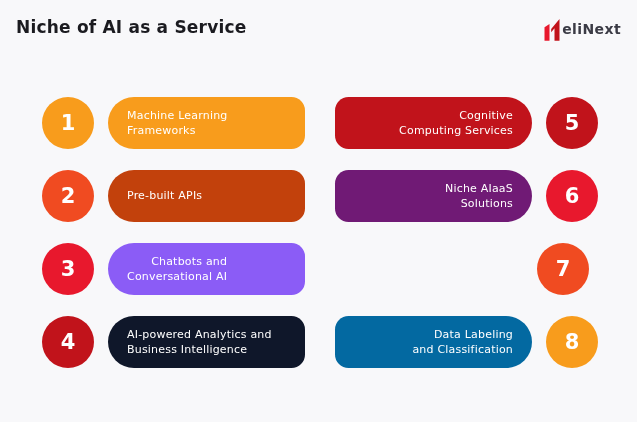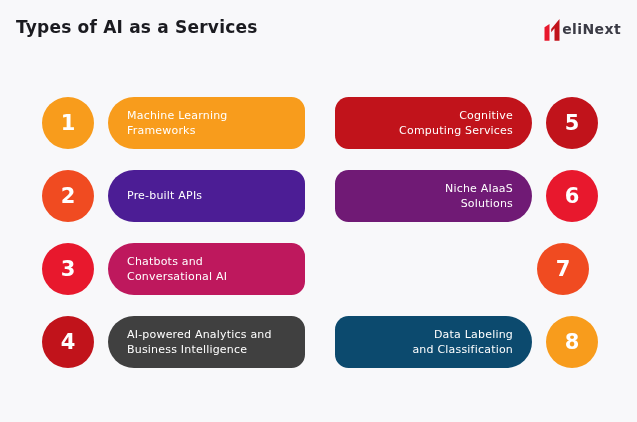--- a/index.html
+++ b/index.html
@@ -100,21 +100,21 @@
     line-height: 1.4;
     letter-spacing: 0.2px;
     white-space: pre-line;
   }
 </style>
 </head>
 <body>
 
 <div class="canvas" style="background-color: rgb(248, 248, 250);">
 
-  <div class="page-title">Types of AI as a Services</div>
+  <div class="page-title">Niche of AI as a Service</div>
 
   <div class="logo">
     <span style="display:flex;">
       <svg width="20" height="24" viewBox="0 0 24 28" xmlns="http://www.w3.org/2000/svg">
         <polygon points="3,12 9,8 9,28 3,28" fill="#E8182D"></polygon>
         <polygon points="11,14 21,2 21,28 15,28 15,13 11,18" fill="#C1131B"></polygon>
       </svg>
     </span>
     <span class="logo-text" style="color: rgb(59, 59, 69);">eliNext</span>
   </div>
@@ -134,56 +134,56 @@
           <span class="pill-label">Cognitive
 Computing Services</span>
         </div>
         <div class="num-circle" style="background-color: rgb(193, 19, 27);">5</div>
       </div>
     </div>
 
     <div class="grid-row">
       <div class="item">
         <div class="num-circle" style="background-color: rgb(240, 75, 33);">2</div>
-        <div class="pill pill-left" style="background-color: #4c1d95;">
+        <div class="pill pill-left" style="background-color: #c2410c;">
           <span class="pill-label">Pre-built APIs</span>
         </div>
       </div>
       <div class="item">
         <div class="pill pill-right" style="background-color: #701a75;">
           <span class="pill-label">Niche AIaaS
 Solutions</span>
         </div>
         <div class="num-circle" style="background-color: rgb(232, 24, 45);">6</div>
       </div>
     </div>
 
     <div class="grid-row">
       <div class="item">
         <div class="num-circle" style="background-color: rgb(232, 24, 45);">3</div>
-        <div class="pill pill-left" style="background-color: #be185d;">
+        <div class="pill pill-left" style="background-color: #8b5cf6; text-align: right;">
           <span class="pill-label">Chatbots and
 Conversational AI</span>
         </div>
       </div>
       <div class="item">
         <div class="num-circle" style="background-color: rgb(240, 75, 33);">7</div>
       </div>
     </div>
 
     <div class="grid-row">
       <div class="item">
         <div class="num-circle" style="background-color: rgb(193, 19, 27);">4</div>
-        <div class="pill pill-left" style="background-color: #404040;">
+        <div class="pill pill-left" style="background-color: #0f172a;">
           <span class="pill-label">AI-powered Analytics and
 Business Intelligence</span>
         </div>
       </div>
       <div class="item">
-        <div class="pill pill-right" style="background-color: #0c4a6e;">
+        <div class="pill pill-right" style="background-color: #0369a1;">
           <span class="pill-label">Data Labeling
 and Classification</span>
         </div>
         <div class="num-circle" style="background-color: rgb(248, 156, 28);">8</div>
       </div>
     </div>
 
   </div>
 </div>
 

